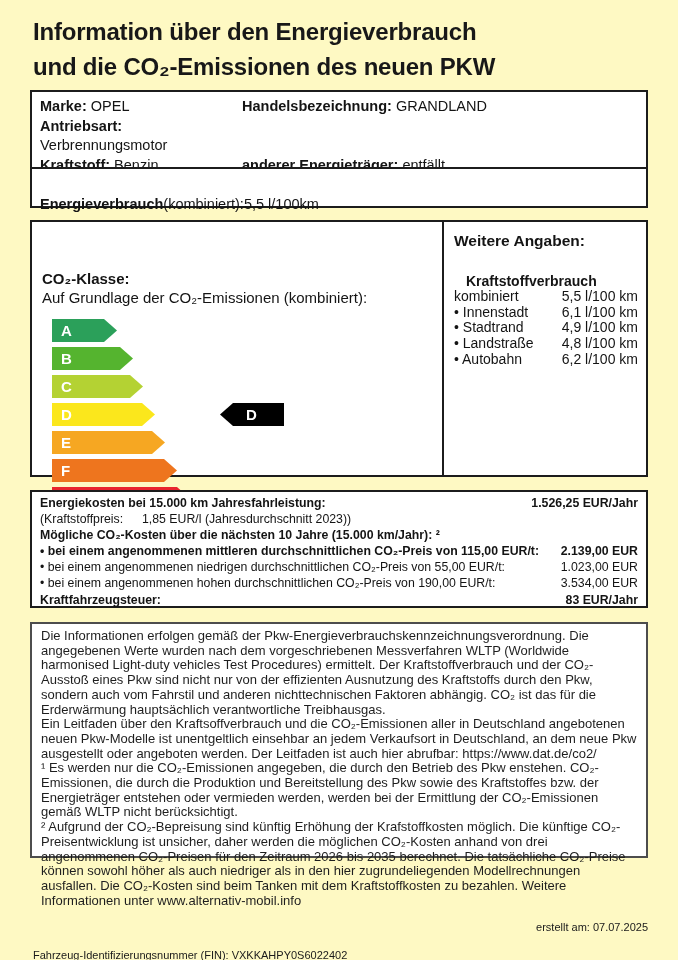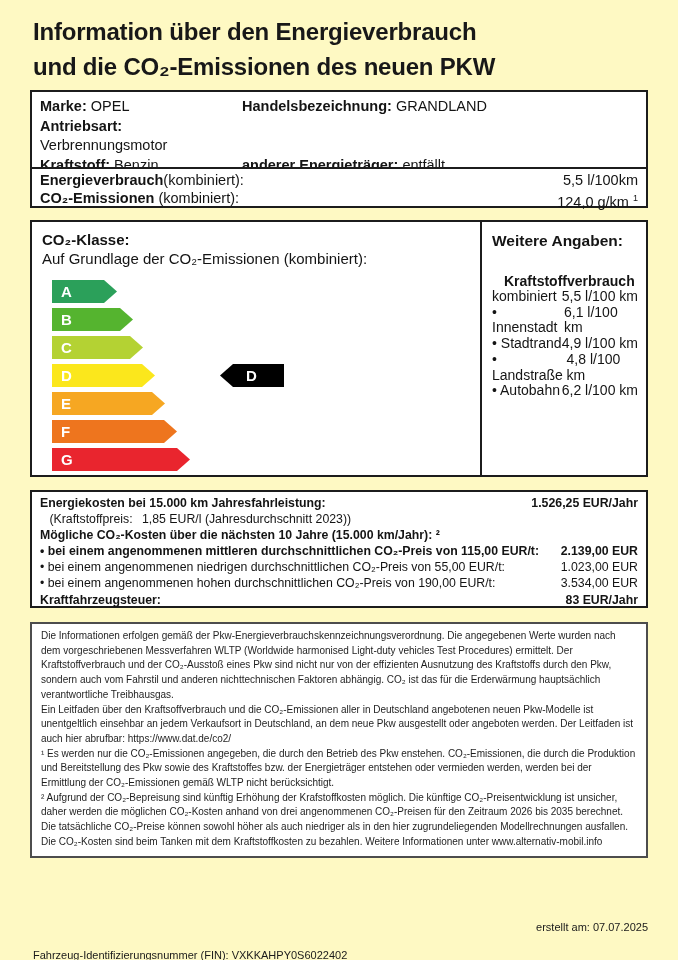--- a/index.html
+++ b/index.html
@@ -14,25 +14,25 @@
   .box {
     position:absolute; left:30px; width:618px; box-sizing:border-box;
     border:2px solid #1c1c1c; background:#ffffff;
   }
   
   #vehicle-box { top:90px; height:83px; padding:5px 8px; font-size:14.5px; }
   .v-row { display:grid; grid-template-columns:202px 1fr; line-height:19.7px; }
   .lbl { font-weight:bold; }
   
   #consumption-box { top:167px; height:41px; padding:2px 8px; font-size:14.5px; }
-  .c-row { display:flex; justify-content:space-between; line-height:18.2px; }
+  .c-row { display:flex; justify-content:flex-start; line-height:18.2px;margin-top:24px; }
   sup.fn { font-size:9px; vertical-align:super; }
   
   #class-box { top:220px; height:257px; display:flex; padding:0; }
-  .class-left { width:448px; position:relative; padding:8px 10px; box-sizing:border-box; }
+  .class-left { width:410px; position:relative; padding:8px 10px; box-sizing:border-box;margin-top:39px; }
   .class-right { flex:1; border-left:2px solid #1c1c1c; padding:10px 8px 0 10px; box-sizing:border-box; }
   .co2-title { font-size:15px; font-weight:bold; line-height:19px; }
   .co2-subtitle { font-size:15px; line-height:19px; }
   .bars { position:absolute; left:20px; top:58px; }
   .bar {
     height:23px; margin-bottom:5px; display:flex; align-items:center;
     padding-left:9px; box-sizing:border-box; color:#ffffff; font-weight:bold; font-size:15px;
     clip-path:polygon(0 0, calc(100% - 13px) 0, 100% 50%, calc(100% - 13px) 100%, 0 100%);
   }
   .indicator {
@@ -42,24 +42,24 @@
     clip-path:polygon(0 50%, 13px 0, 100% 0, 100% 100%, 13px 100%);
   }
   .wa-title { font-size:15.5px; font-weight:bold; margin-bottom:23px; }
   .wa-section { font-size:14px; font-weight:bold; line-height:16px;margin-left:12px; }
   .wa-row { display:flex; justify-content:space-between; font-size:14px; line-height:15.7px; }
   .wa-row.bold { font-weight:normal; }
   
   #costs-box { top:490px; height:118px; padding:3px 8px; }
   .cost-row { display:flex; justify-content:space-between; font-size:12.3px; line-height:16.1px; }
   .cost-row.bold { font-weight:bold; }
-  .kp-label { display:inline-block; width:102px;text-align:center; }
+  .kp-label { display:inline-block; width:102px; }
   
   #legal-box { top:622px; height:236px; padding:5px 9px 0 9px; border:2px solid #4d4d4d;
-    font-size:10px; line-height:14.7px; color:#1e1e1e; }
+    font-size:13px; line-height:14.7px; color:#1e1e1e; }
   #legal-box p { margin:0; }
   
   .footer-left  { position:absolute; left:33px;  top:949px; font-size:11px; color:#1a1a1a; }
   .footer-right { position:absolute; right:30px; top:921px; font-size:11px; color:#1a1a1a; }
 </style>
 </head>
 <body>
 
 <div class="page">
 

